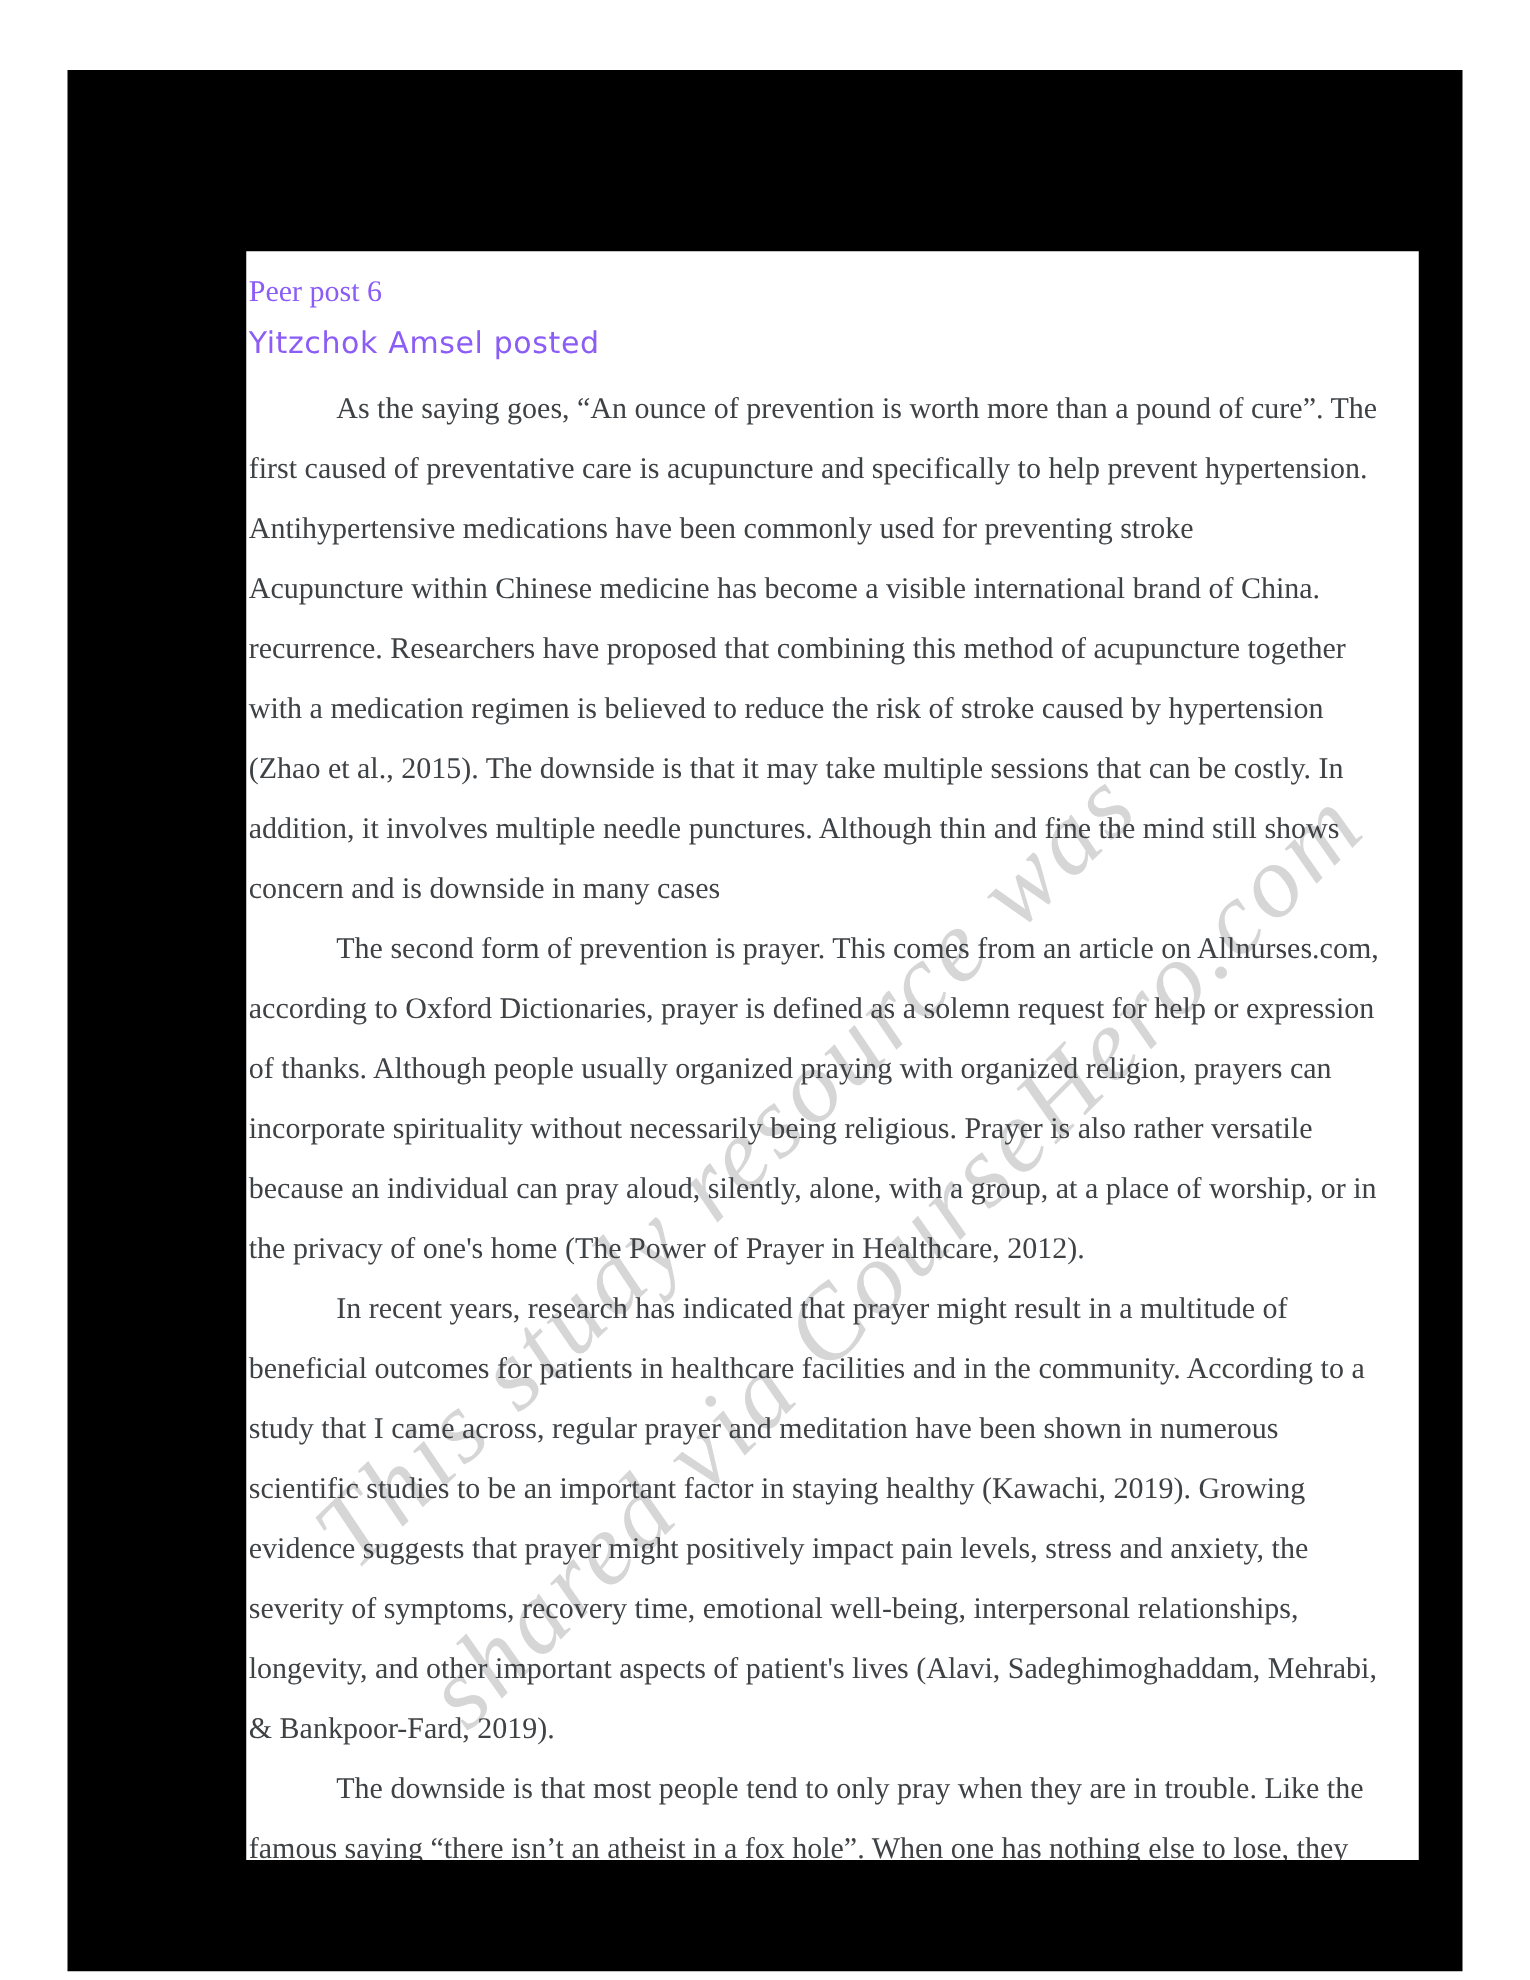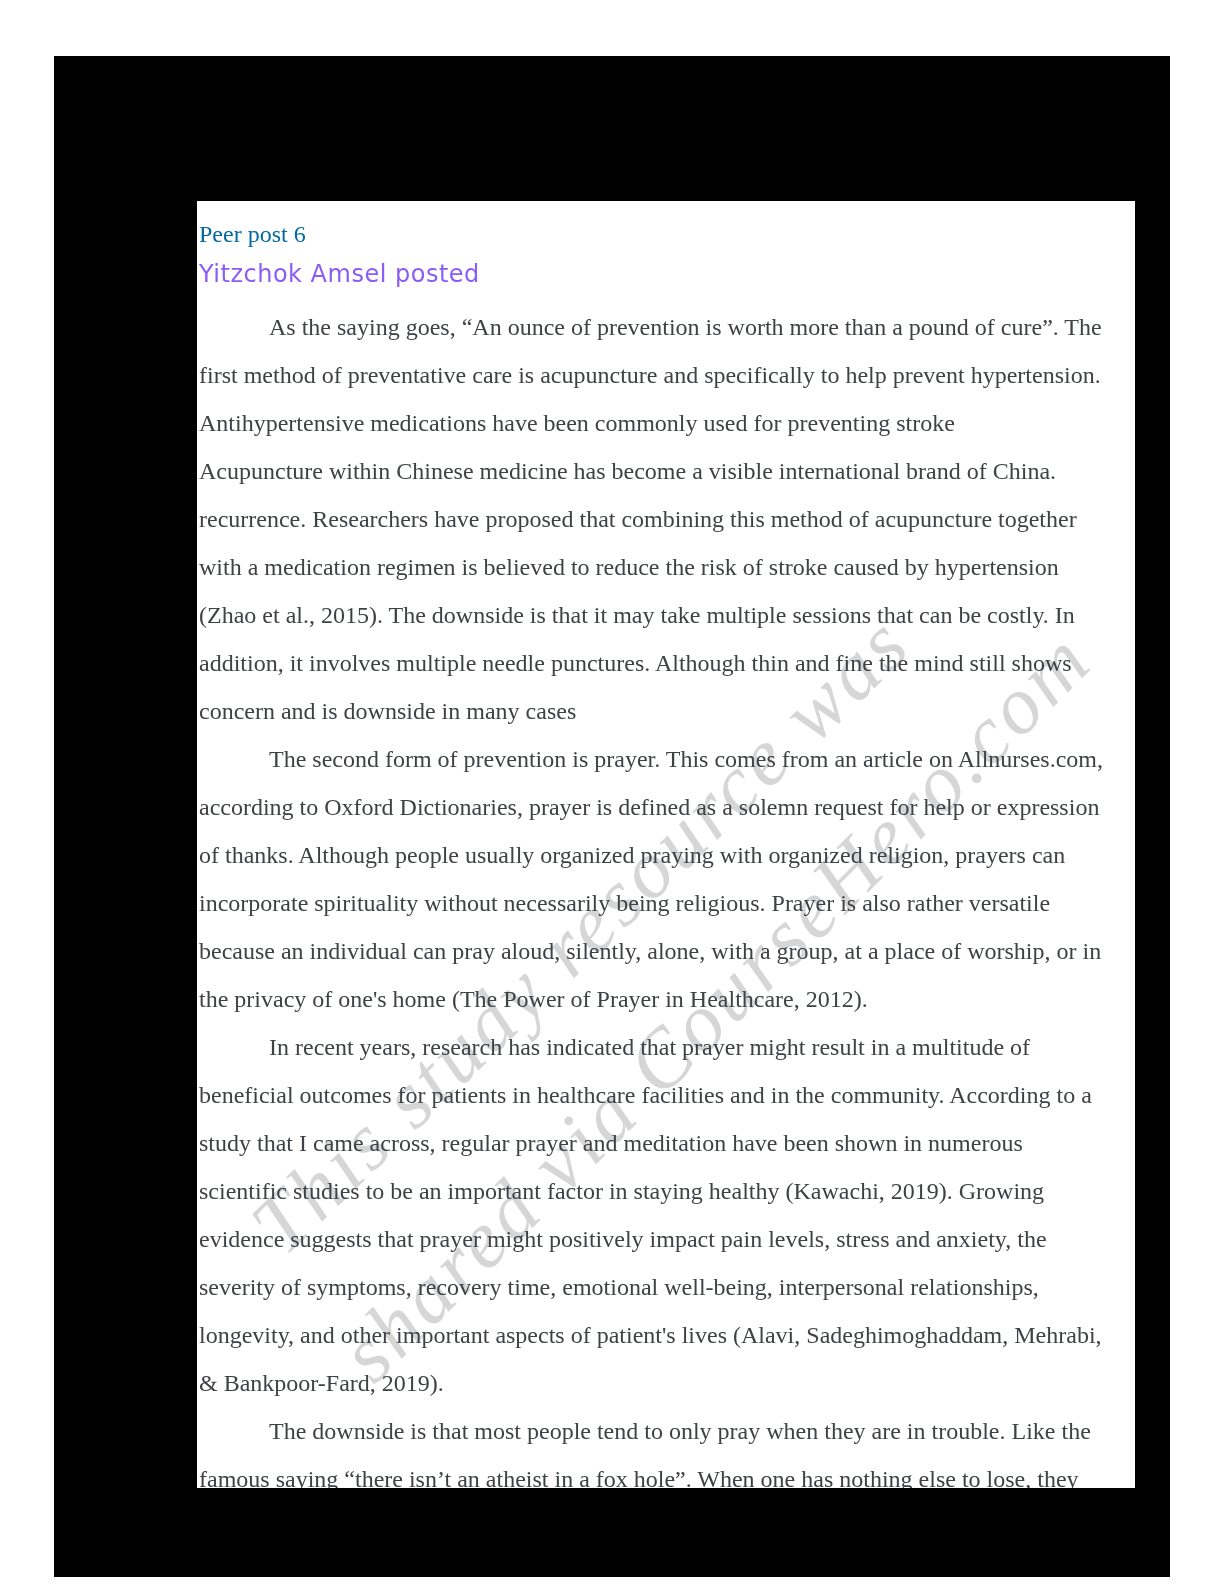--- a/index.html
+++ b/index.html
@@ -46,21 +46,21 @@
   }
   .hdr{
     position:absolute;
     left:2px;top:13px;
     z-index:1;
   }
   .title-line{
     font-family:"Liberation Serif", serif;
     font-size:24px;
     line-height:40px;
-    color:#0369a1;
+    color:#8b5cf6;
     white-space:nowrap;
   }
   .author-line{
     font-family:"DejaVu Sans","Liberation Sans", sans-serif;
     font-size:24px;
     line-height:40px;
     color:#8b5cf6;
     letter-spacing:0.5px;
     white-space:nowrap;
   }
@@ -87,21 +87,21 @@
     <div class="wm wm1">This study resource was</div>
     <div class="wm wm2">shared via CourseHero.com</div>
 
     <div class="hdr">
       <div class="title-line">Peer post 6</div>
       <div class="author-line">Yitzchok Amsel posted</div>
     </div>
 
     <div class="body-text">
       <div class="bl indent">As the saying goes, “An ounce of prevention is worth more than a pound of cure”. The</div>
-      <div class="bl">first method of preventative care is acupuncture and specifically to help prevent hypertension.</div>
+      <div class="bl">first caused of preventative care is acupuncture and specifically to help prevent hypertension.</div>
       <div class="bl">Antihypertensive medications have been commonly used for preventing stroke</div>
       <div class="bl">Acupuncture within Chinese medicine has become a visible international brand of China.</div>
       <div class="bl">recurrence. Researchers have proposed that combining this method of acupuncture together</div>
       <div class="bl">with a medication regimen is believed to reduce the risk of stroke caused by hypertension</div>
       <div class="bl">(Zhao et al., 2015). The downside is that it may take multiple sessions that can be costly. In</div>
       <div class="bl">addition, it involves multiple needle punctures. Although thin and fine the mind still shows</div>
       <div class="bl">concern and is downside in many cases</div>
       <div class="bl indent">The second form of prevention is prayer. This comes from an article on Allnurses.com,</div>
       <div class="bl">according to Oxford Dictionaries, prayer is defined as a solemn request for help or expression</div>
       <div class="bl">of thanks. Although people usually organized praying with organized religion, prayers can</div>

